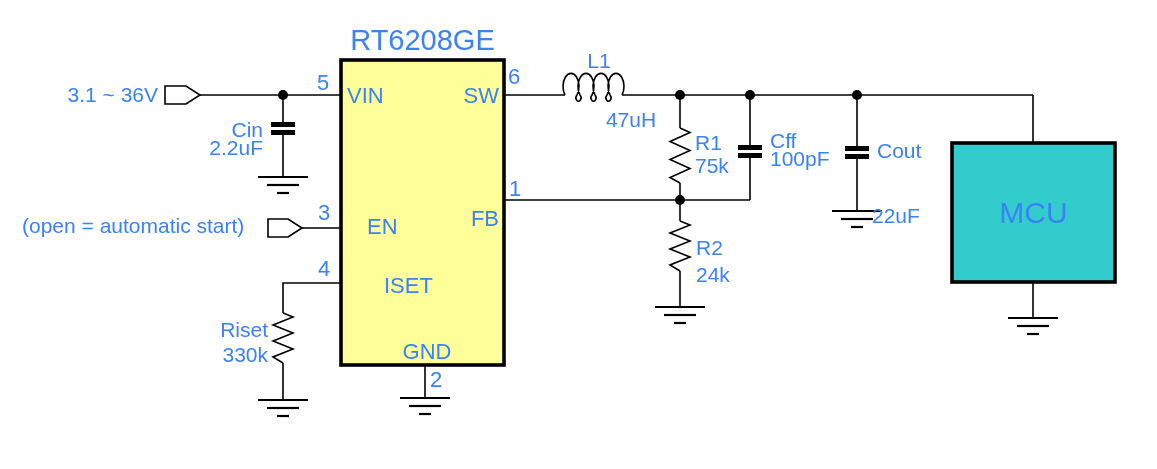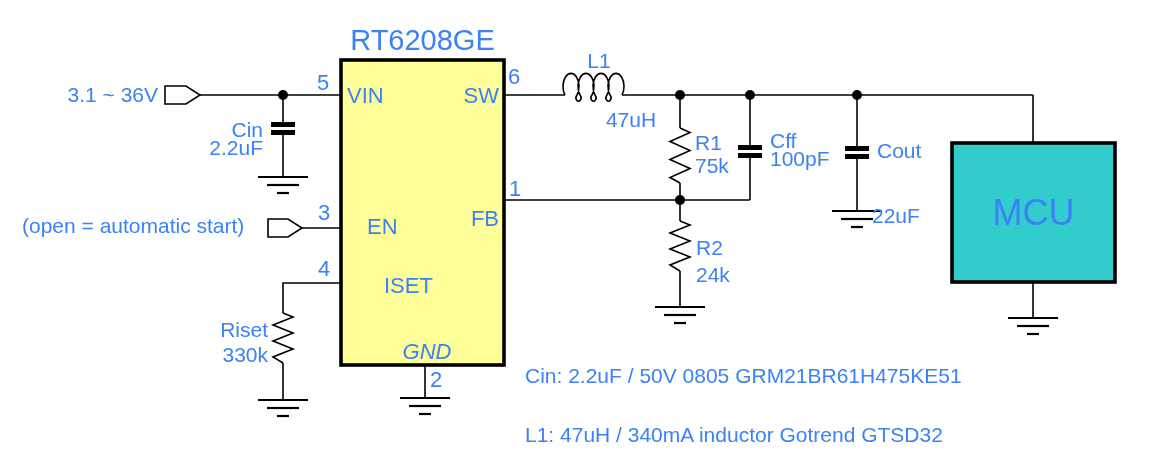--- a/index.html
+++ b/index.html
@@ -17,21 +17,21 @@
   .box{stroke:#000;stroke-width:3.6;}
   .icfill{fill:var(--ic_fill,#FFFF99);}
   .mcufill{fill:var(--mcu_fill,#33CCCC);}
   .lbl{position:absolute;white-space:nowrap;line-height:1.05;}
   .ctr{text-align:center;}
   .ra{text-align:right;}
   .s21{font-size:21px;}
   .s22{font-size:22px;}
   .s23{font-size:22px;}
   .s29{font-size:29px;}
-  .s31{font-size:36px;}
+  .s31{font-size:30px;}
   .mcu-lbl{display:flex;align-items:center;justify-content:center;}
 </style>
 </head>
 <body>
 
 <div class="canvas">
 
   <svg width="1157" height="469" viewBox="0 0 1157 469">
 
     <g class="wire">
@@ -136,21 +136,21 @@
     </g>
   </svg>
 
   <div class="lbl s29 ctr" style="left:341px;top:25px;width:163px;">RT6208GE</div>
 
   <div class="lbl s23" style="left:347px;top:84px;">VIN</div>
   <div class="lbl s23 ra" style="right:658px;top:84px;">SW</div>
   <div class="lbl s23 ra" style="right:658px;top:189px;margin-top:18px;">FB</div>
   <div class="lbl s23" style="left:367px;top:215px;">EN</div>
   <div class="lbl s23" style="left:347px;top:274px;margin-left:37px;">ISET</div>
-  <div class="lbl s23 ctr" style="left:377px;top:340px;width:100px;font-style:italic;">GND</div>
+  <div class="lbl s23 ctr" style="left:377px;top:340px;width:100px;">GND</div>
 
   <div class="lbl s22" style="left:317px;top:71px;">5</div>
   <div class="lbl s22" style="left:508px;top:65px;">6</div>
   <div class="lbl s22" style="left:509px;top:177px;">1</div>
   <div class="lbl s22" style="left:318px;top:201px;">3</div>
   <div class="lbl s22" style="left:318px;top:257px;">4</div>
   <div class="lbl s22" style="left:430px;top:368px;">2</div>
 
   <div class="lbl s21 ra" style="right:999px;top:84px;">3.1 ~ 36V</div>
   <div class="lbl s21" style="left:22px;top:215px;">(open = automatic start)</div>
@@ -172,16 +172,14 @@
 
   <div class="lbl s21" style="left:877px;top:140px;">Cout</div>
   <div class="lbl s21" style="left:872px;top:165px;margin-top:40px;">22uF</div>
 
   <div class="lbl s21 ra" style="right:889px;top:319px;">Riset</div>
   <div class="lbl s21 ra" style="right:889px;top:344px;">330k</div>
 
 
   <div class="lbl s31 mcu-lbl" style="left:952px;top:143px;width:163px;height:139px;">MCU</div>
 
-  <div class="lbl s21" style="left:525px;top:365px;">Cin: 2.2uF / 50V 0805 GRM21BR61H475KE51</div>
-  <div class="lbl s21" style="left:525px;top:424px;">L1: 47uH / 340mA inductor Gotrend GTSD32</div>
 
 </div>
 
 </body></html>

